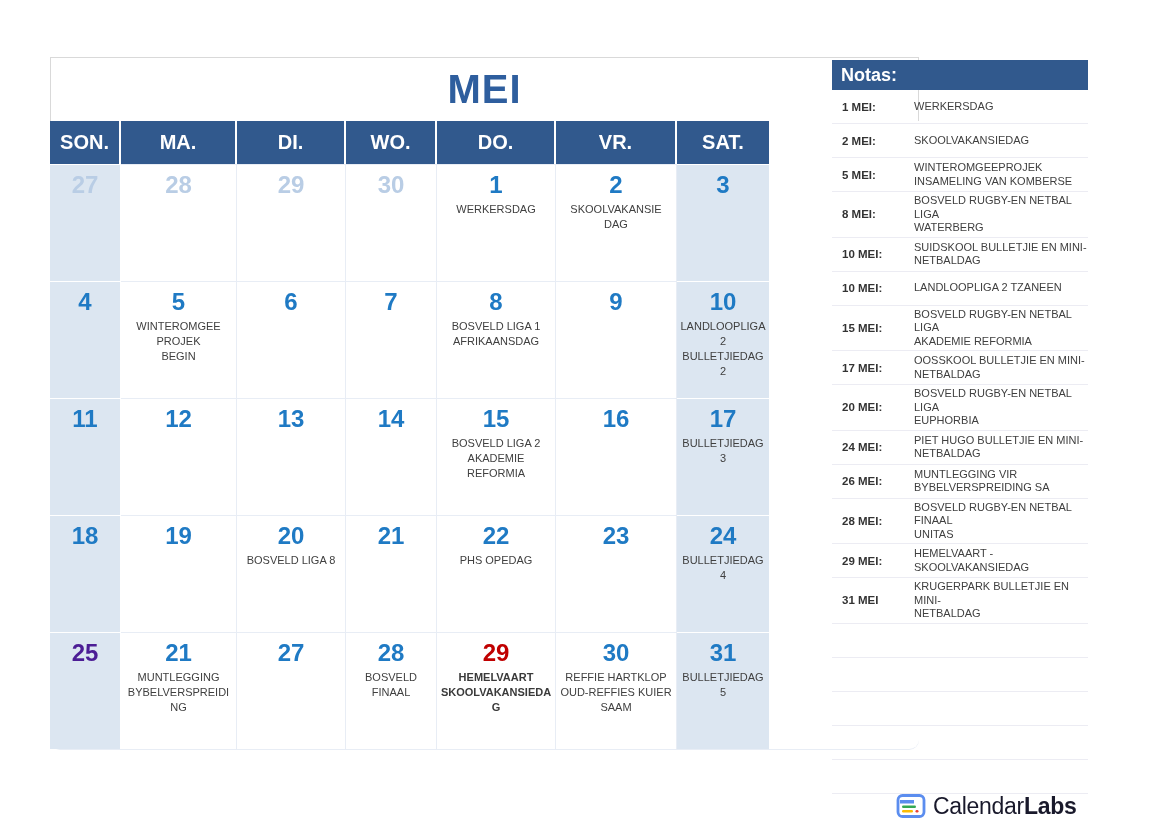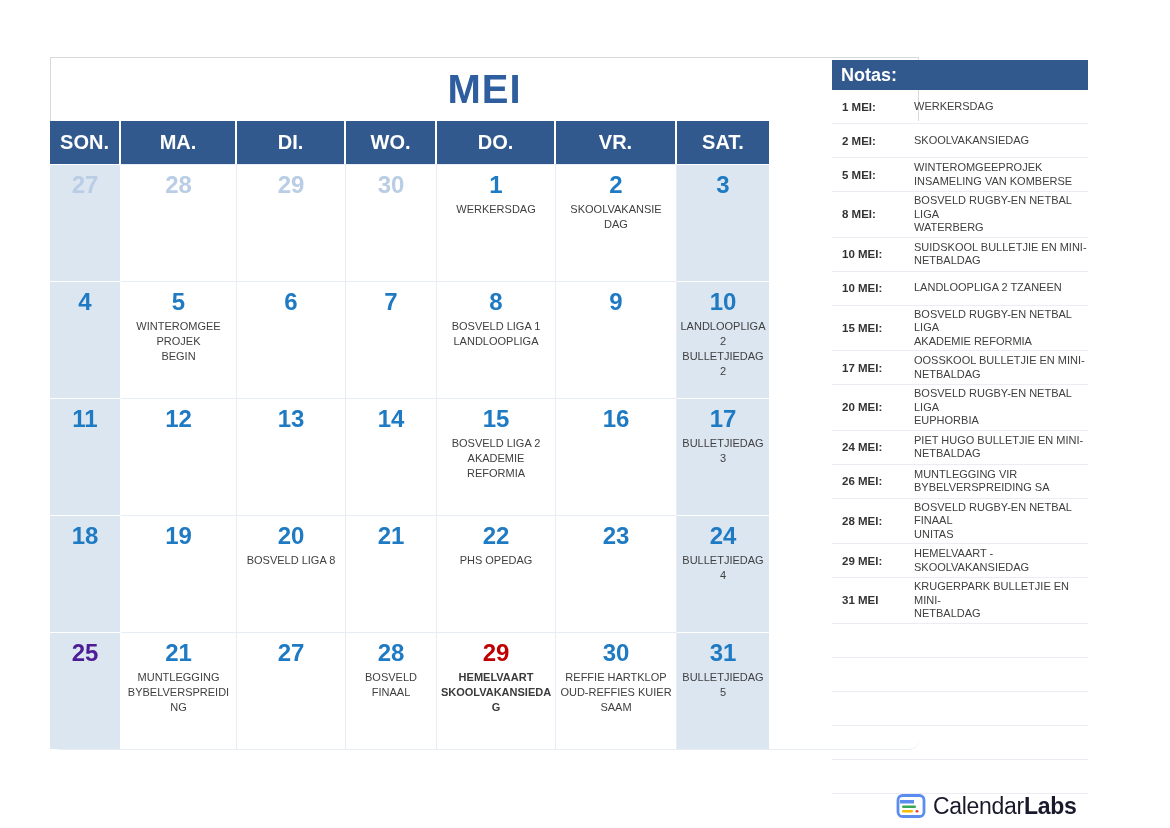--- a/index.html
+++ b/index.html
@@ -114,21 +114,21 @@
           <div class="day-cell">
             <div class="day-number">6</div>
           </div>
           <div class="day-cell">
             <div class="day-number">7</div>
           </div>
           <div class="day-cell">
             <div class="day-number">8</div>
             <div class="day-events">
               <div>BOSVELD LIGA 1</div>
-              <div>LANDLOOPLIGA</div>
+              <div>AFRIKAANSDAG</div>
             </div>
           </div>
           <div class="day-cell">
             <div class="day-number">9</div>
           </div>
           <div class="day-cell weekend">
             <div class="day-number">10</div>
             <div class="day-events">
               <div>LANDLOOPLIGA 2</div>
               <div>BULLETJIEDAG 2</div>

